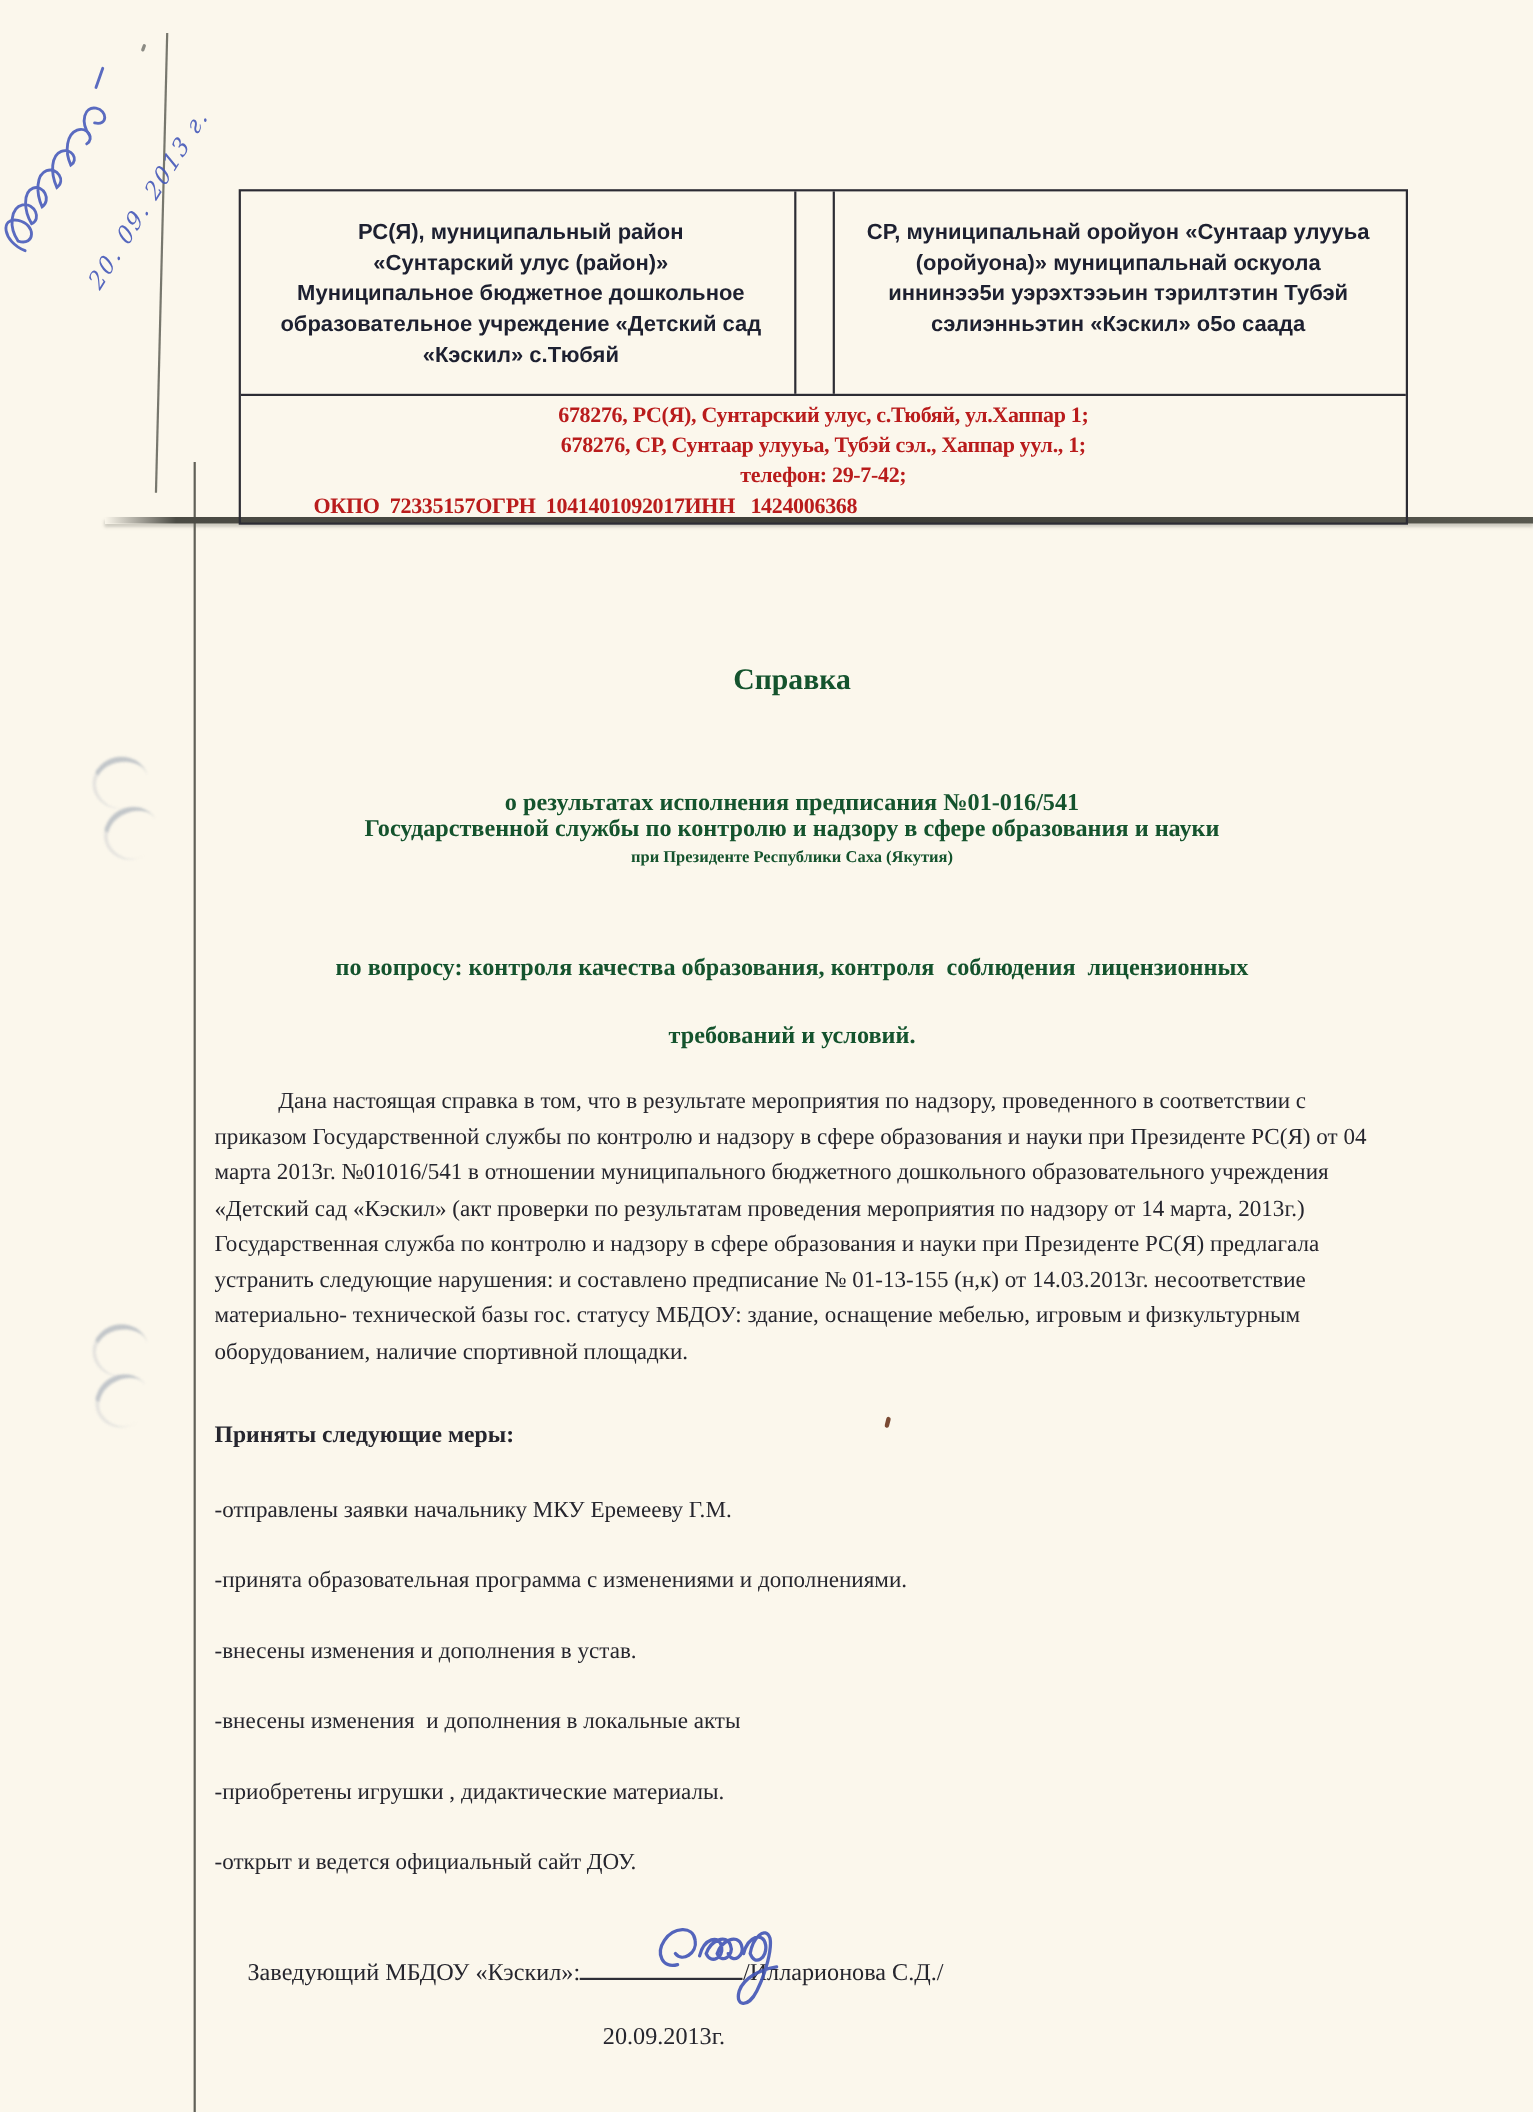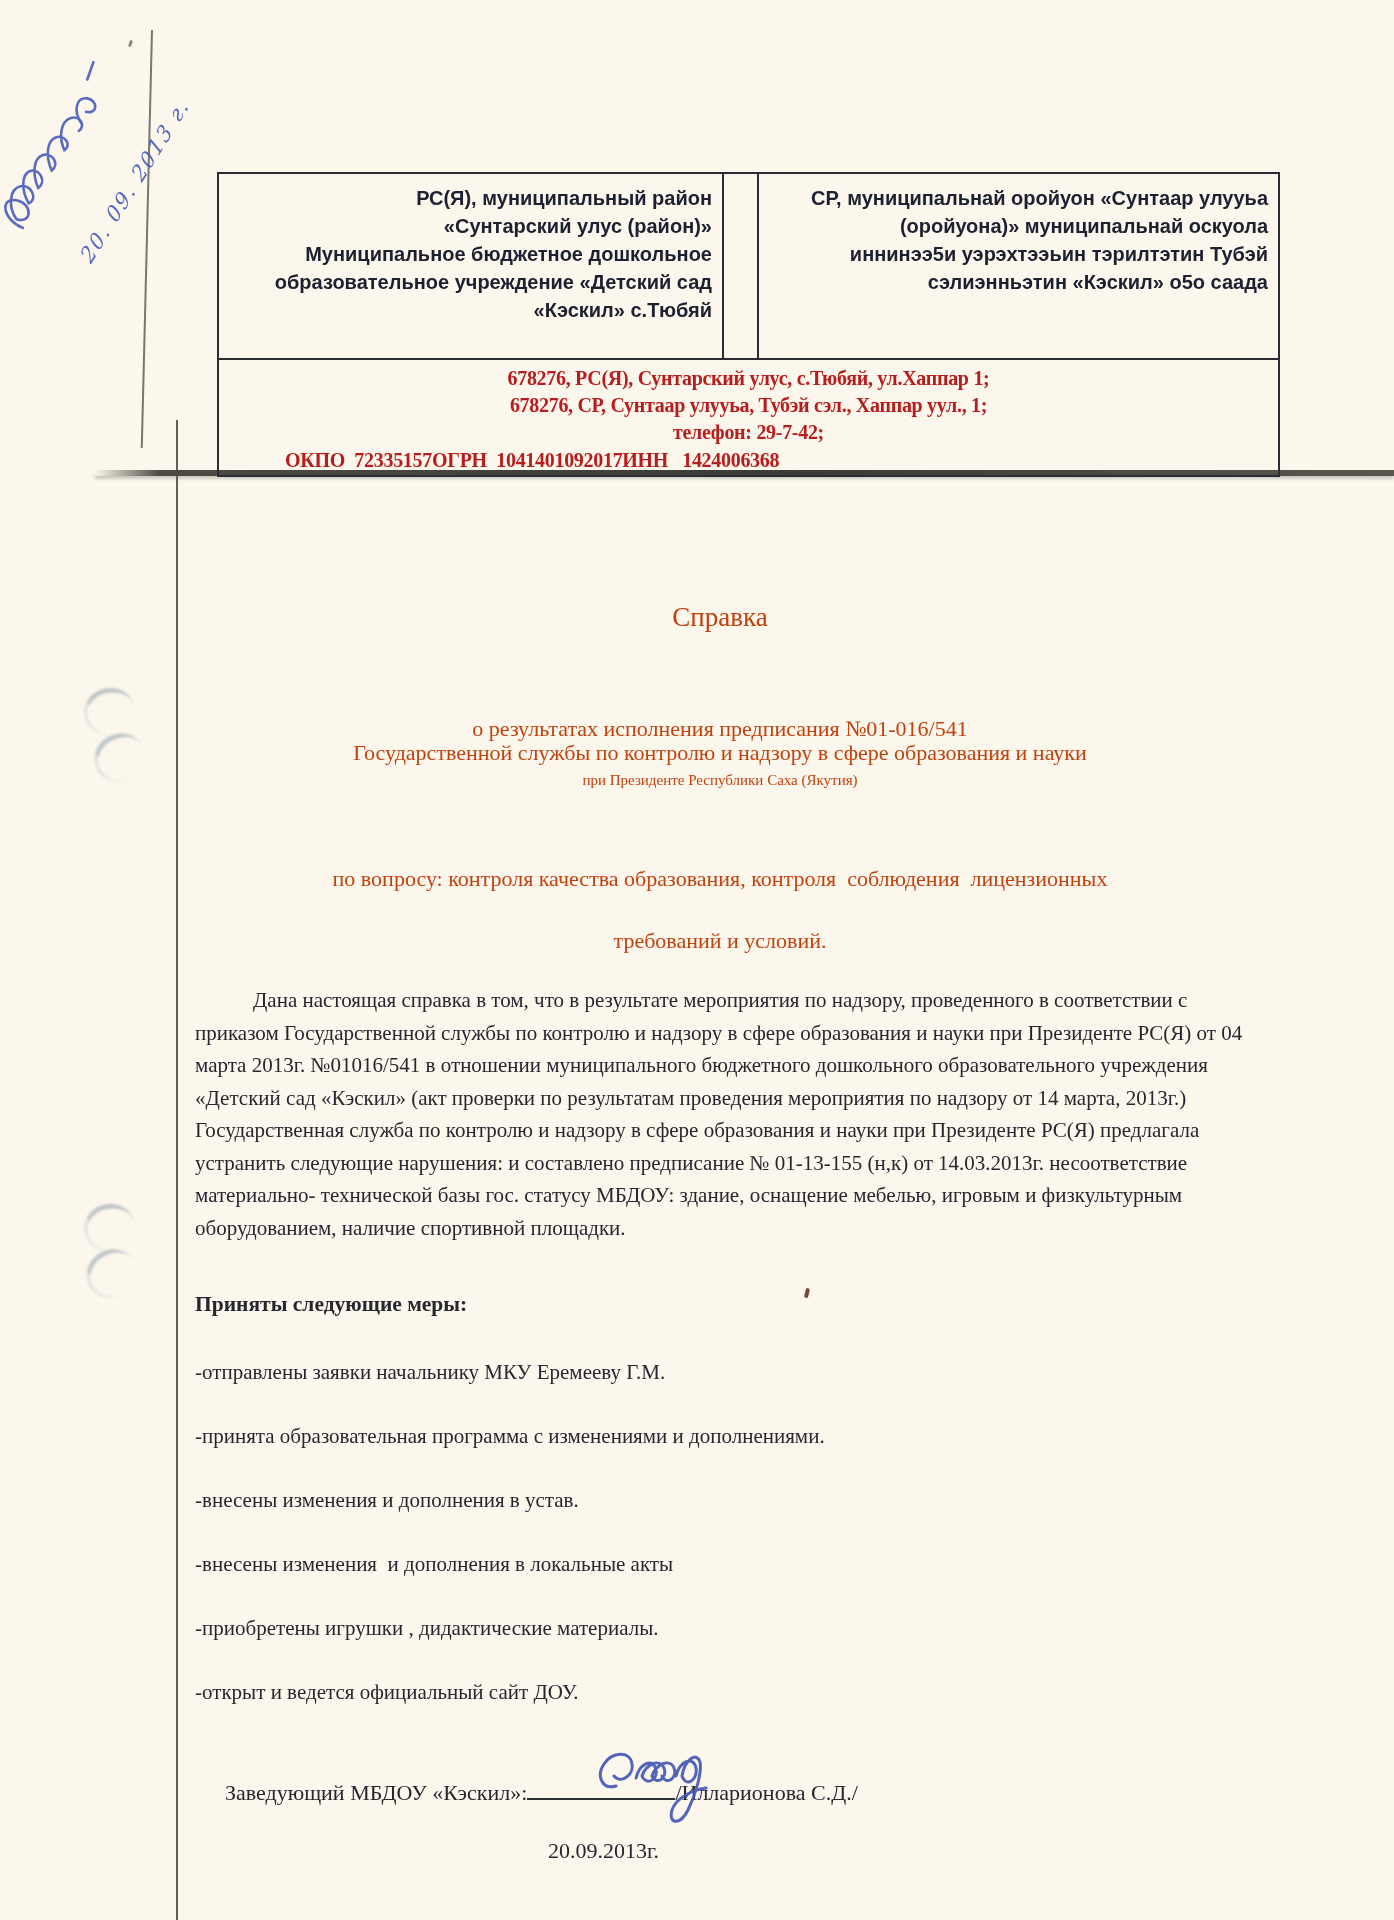--- a/index.html
+++ b/index.html
@@ -61,39 +61,39 @@
   
   .letterhead{
     position:absolute; left:217px; top:172px; width:1063px; height:305px;
     border:2px solid #2c2c34; box-sizing:border-box;
     font-family:"Liberation Sans", sans-serif; font-weight:bold; color:#1d2030;
   }
   .lh-row1{
     display:flex; height:184px; box-sizing:border-box; column-gap:33px;
   }
   .lh-cell{
-    text-align:right; font-size:20px; line-height:28px; padding-top:10px;
+    text-align:center; font-size:20px; line-height:28px; padding-top:23px;
     box-sizing:border-box;
   }
   .lh-left{flex:0 0 505px; border-right:2px solid #2c2c34; padding-left:16px; padding-right:10px;}
   .lh-right{flex:1; border-left:2px solid #2c2c34; padding-left:6px; padding-right:10px;}
   .lh-address{
     border-top:2px solid #2c2c34; height:117px; box-sizing:border-box;
     font-family:"Liberation Serif", serif; font-weight:bold; color:#b91c1c;
     text-align:center; font-size:20px; line-height:27px; padding-top:5px;
     letter-spacing:-0.3px;
   }
   .registry-row{
     display:flex; justify-content:flex-start; padding:0 46px 0 66px; margin-top:1px;
   }
 
   
   .center-line{
     position:absolute; left:100px; width:1240px; text-align:center;
-    font-weight:normal; color:#c2410c;
+    font-weight:bold; color:#14532d;
   }
   .doc-title{top:602px; font-size:27px;}
   .sub0{top:716px; font-size:22px;}
   .sub1{top:740px; font-size:22px;}
   .sub2{top:772px; font-size:15px;text-align:center;}
   .sub3{top:866px; font-size:22px;}
   .sub4{top:928px; font-size:22px;}
 
   .body-par{
     position:absolute; left:195px; top:984px; width:1058px;

